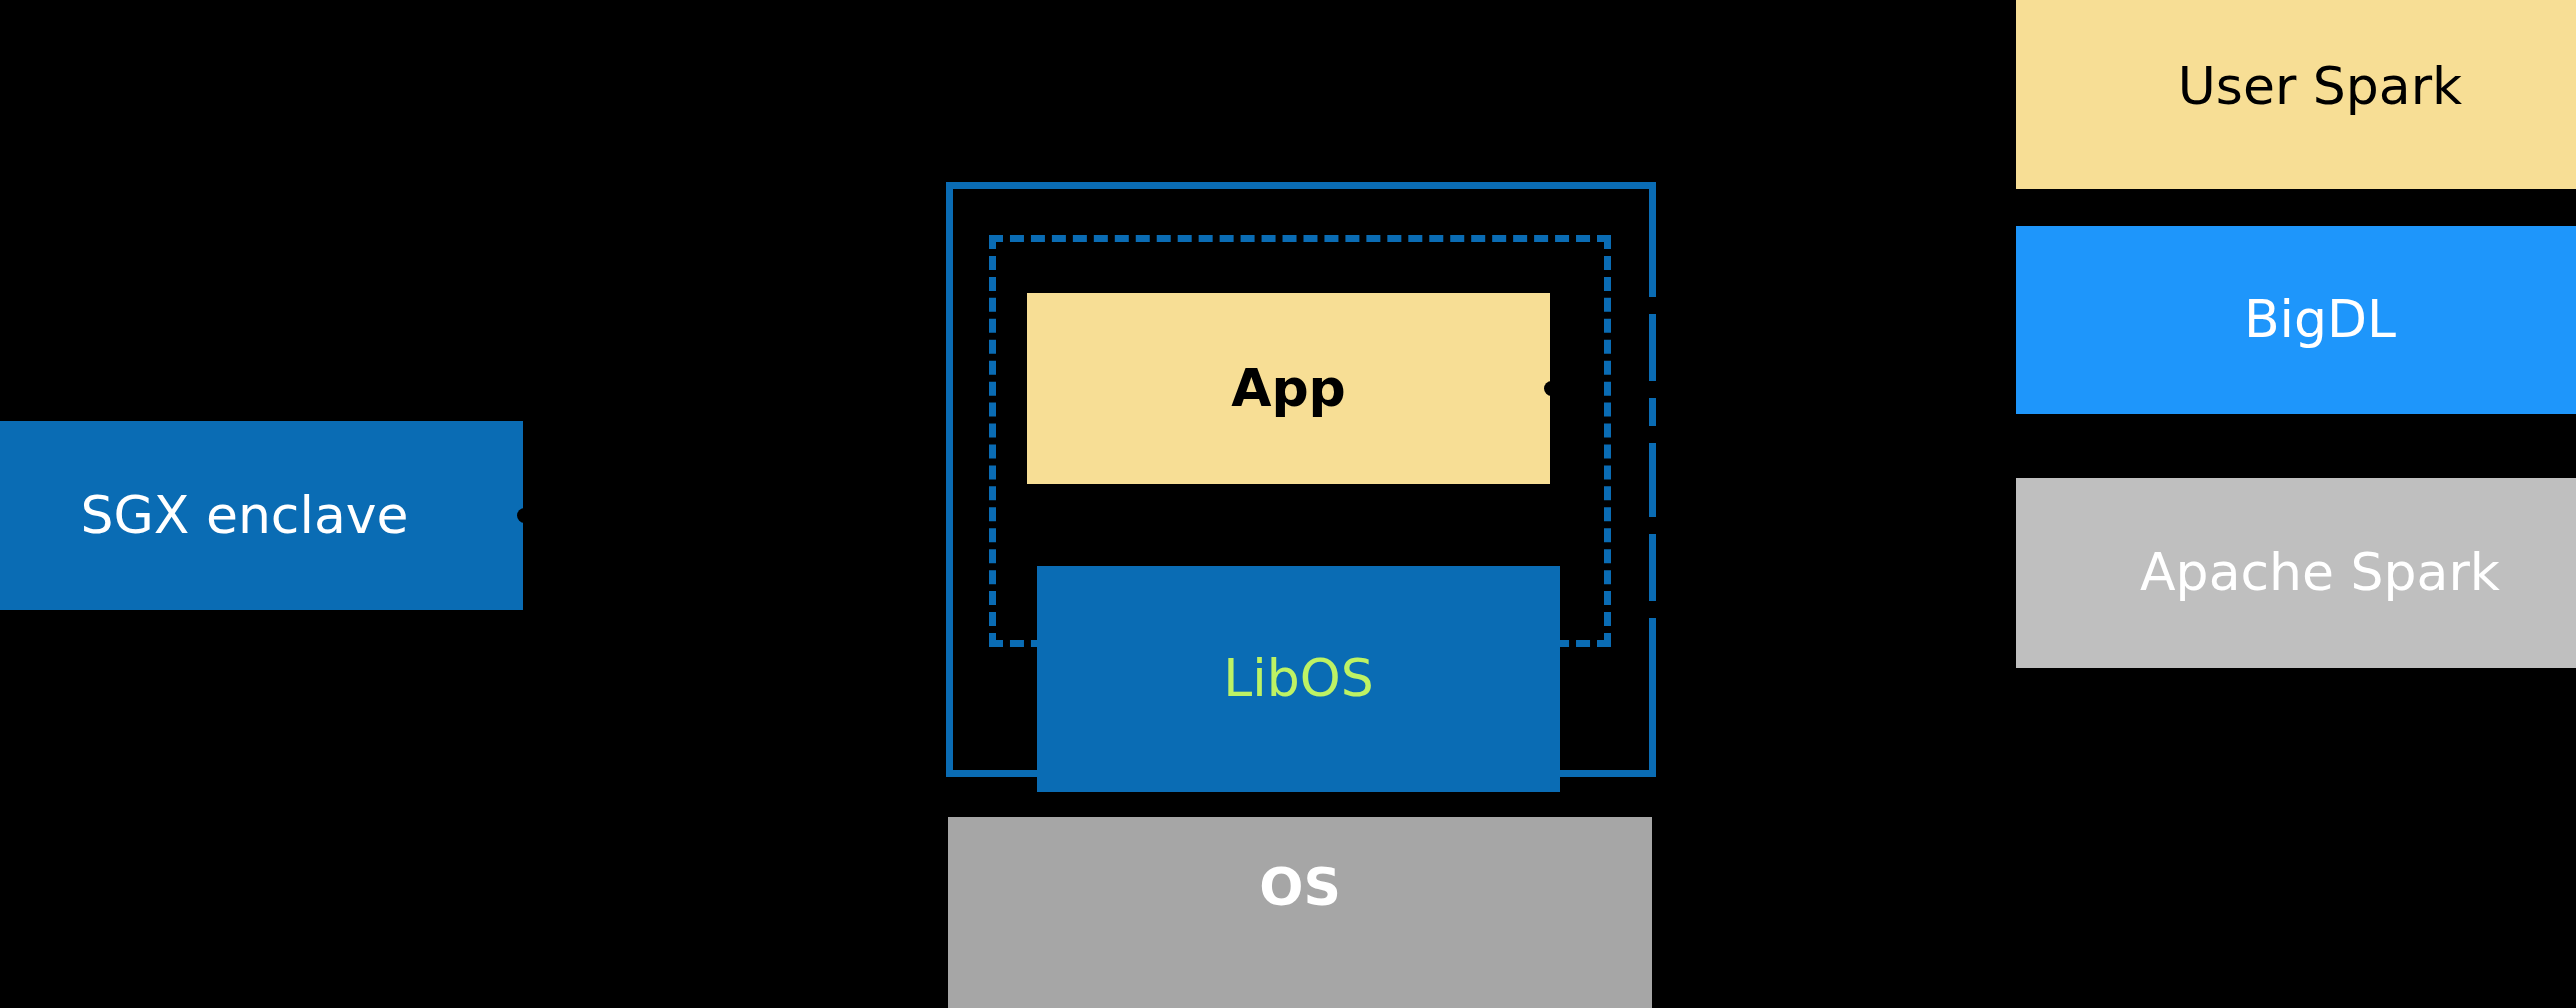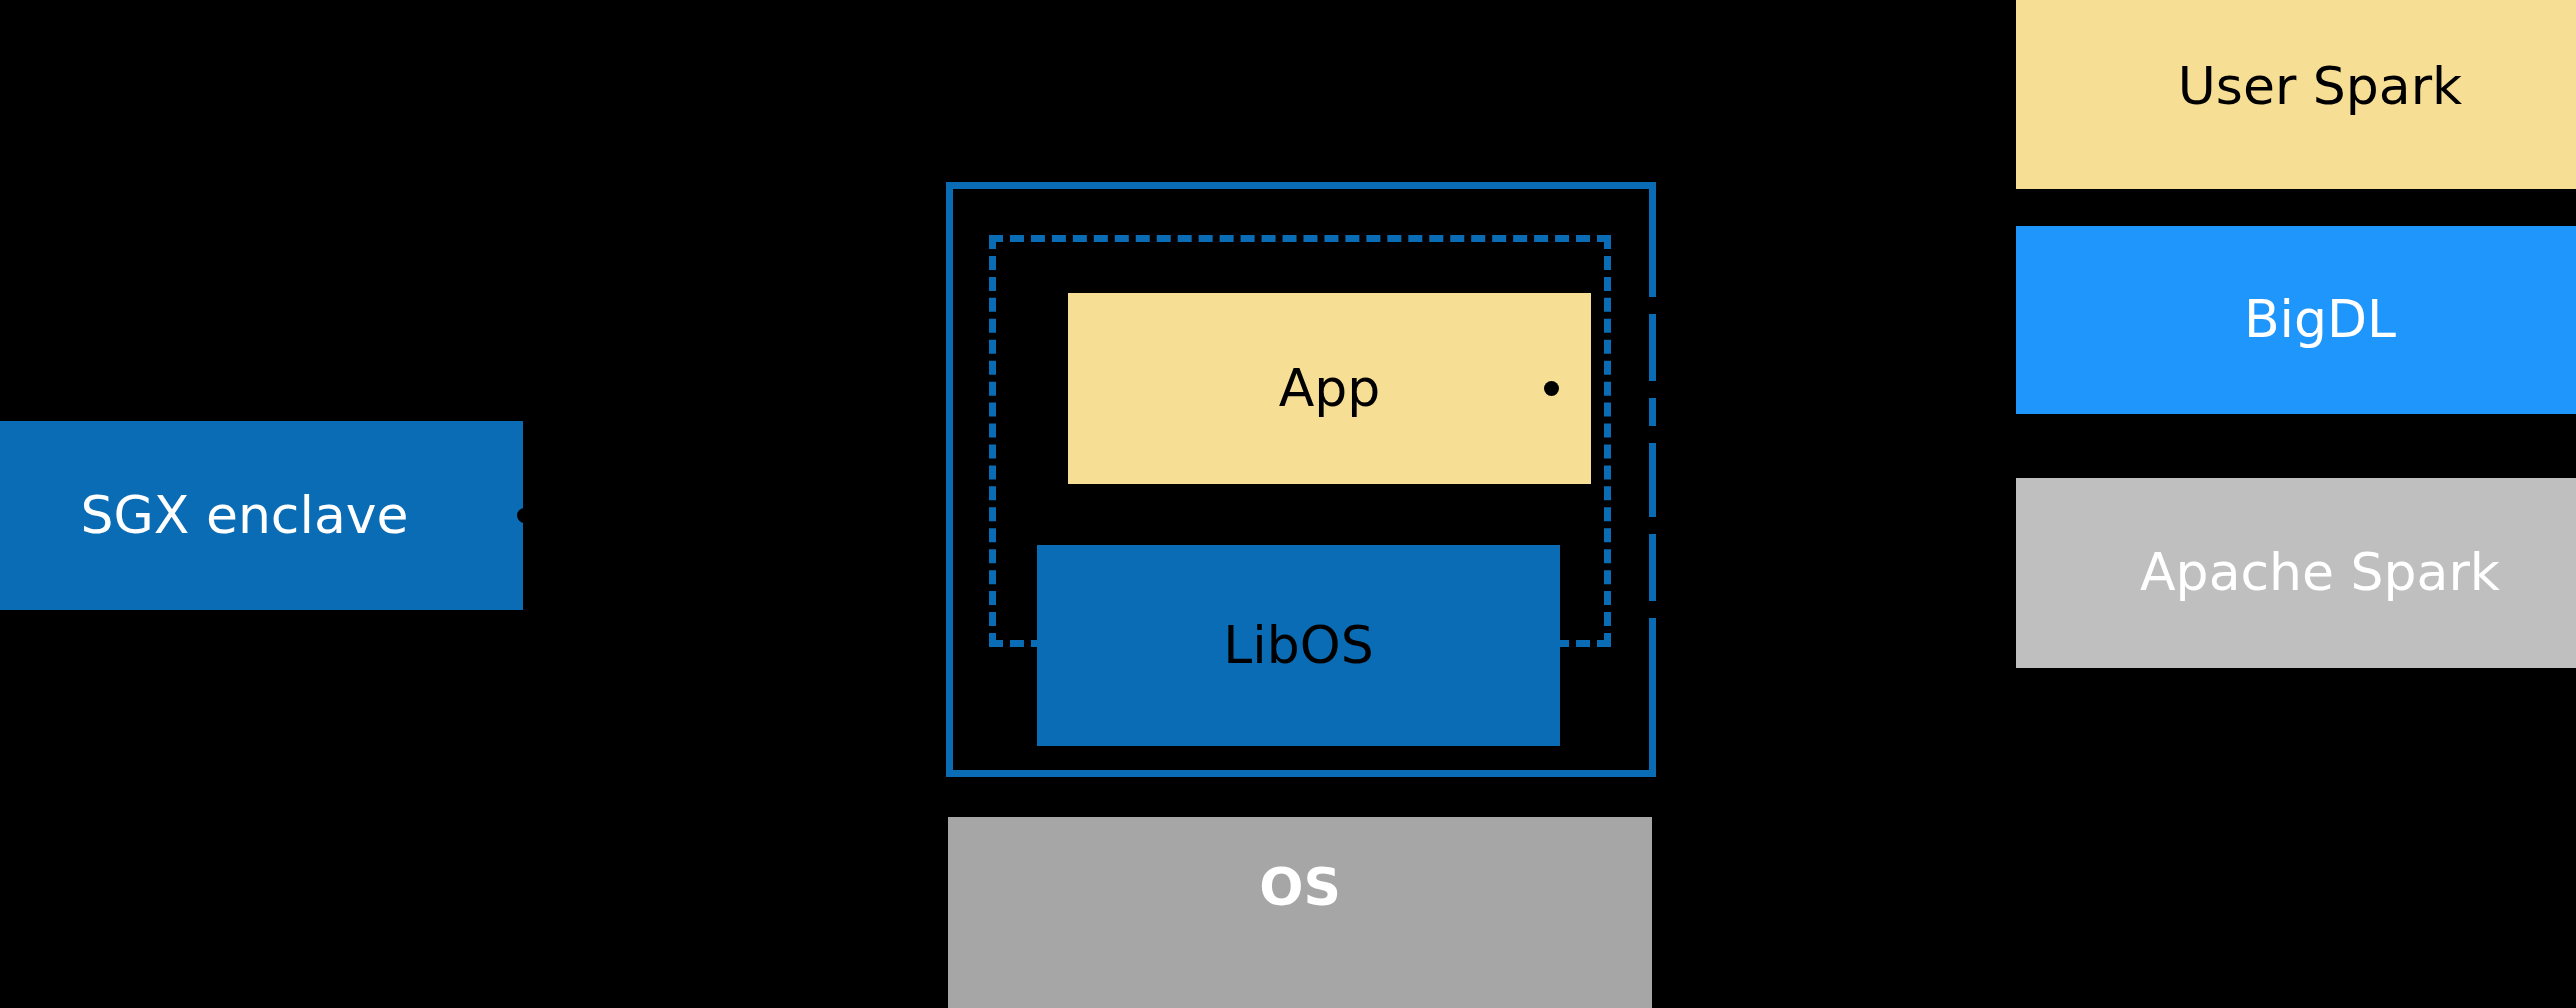--- a/index.html
+++ b/index.html
@@ -55,37 +55,38 @@
     left: 989px;
     top: 235px;
     width: 622px;
     height: 412px;
     border: 7.5px dashed #0A6CB4;
     background: transparent;
   }
 
   
   .app-box {
-    left: 1068px;
+    left: 1027px;
     top: 293px;
     width: 523px;
     height: 191px;
     background: #F7DE95;
     color: #000000;
     font-size: 52px;
+    font-weight: bold;
   }
 
   
   .libos-box {
     left: 1037px;
-    top: 545px;
+    top: 566px;
     width: 523px;
-    height: 201px;
+    height: 226px;
     background: #0A6CB4;
-    color: #000000;
+    color: #bef264;
     font-size: 52px;
   }
 
   
   .os-box {
     left: 948px;
     top: 817px;
     width: 704px;
     height: 218px;
     background: #A6A6A6;

